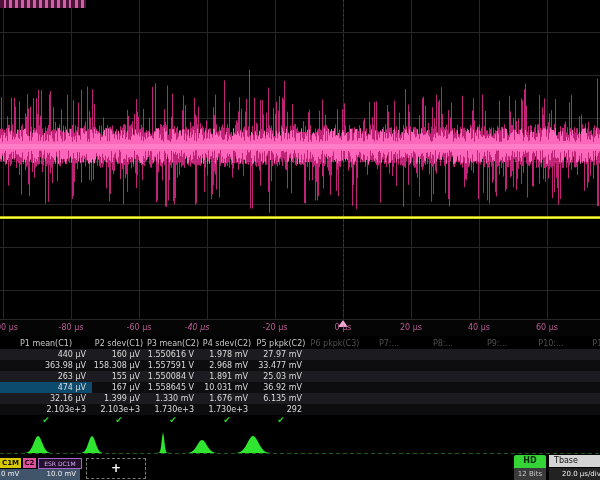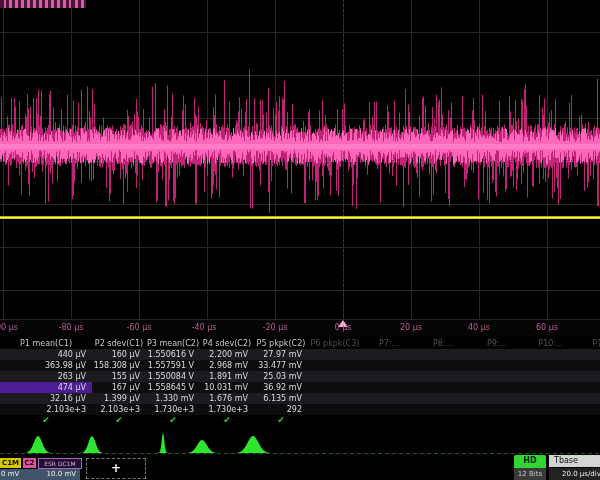--- a/index.html
+++ b/index.html
@@ -73,21 +73,21 @@
       <rect x="0" y="144" width="600" height="5" fill="#ff8fd0" opacity="0.55"></rect>
       <rect x="0" y="216" width="600" height="3" fill="#d9d900" opacity="0.8"></rect>
       <rect x="0" y="217" width="600" height="1.4" fill="#ffff4d"></rect>
     </svg>
 
   <div id="time-axis">
     <div class="trig-marker" style="left: 338px;"></div>
   <span class="t-label" style="left: -25px; color: rgb(183, 91, 147);">-100 µs</span>
       <span class="t-label" style="left: 43px; color: rgb(183, 91, 147);">-80 µs</span>
       <span class="t-label" style="left: 111px; color: rgb(183, 91, 147);">-60 µs</span>
-      <span class="t-label" style="left: 176px; color: rgb(183, 91, 147);">-40 µs</span>
+      <span class="t-label" style="left: 169px; color: rgb(183, 91, 147); font-style: italic;">-40 µs</span>
       <span class="t-label" style="left: 247px; color: rgb(183, 91, 147);">-20 µs</span>
       <span class="t-label" style="left: 315px; color: rgb(183, 91, 147);">0 µs</span>
       <span class="t-label" style="left: 383px; color: rgb(183, 91, 147);">20 µs</span>
       <span class="t-label" style="left: 451px; color: rgb(183, 91, 147);">40 µs</span>
       <span class="t-label" style="left: 519px; color: rgb(183, 91, 147); text-align: center;">60 µs</span>
     </div>
 
   <div id="measure-table">
       <div class="mcell mhead">P1 mean(C1)</div>
       <div class="mcell mhead">P2 sdev(C1)</div>
@@ -96,21 +96,21 @@
       <div class="mcell mhead">P5 pkpk(C2)</div>
       <div class="mcell mhead dim">P6 pkpk(C3)</div>
       <div class="mcell mhead dim">P7:...</div>
       <div class="mcell mhead dim">P8:...</div>
       <div class="mcell mhead dim">P9:...</div>
       <div class="mcell mhead dim">P10:...</div>
       <div class="mcell mhead dim">P11:...</div>
       <div class="mcell mval" style="background: rgb(27, 27, 32);">440 µV</div>
       <div class="mcell mval" style="background: rgb(27, 27, 32);">160 µV</div>
       <div class="mcell mval" style="background: rgb(27, 27, 32);">1.550616 V</div>
-      <div class="mcell mval" style="background: rgb(27, 27, 32);">2.200 mV</div>
+      <div class="mcell mval" style="background: rgb(27, 27, 32);">1.978 mV</div>
       <div class="mcell mval" style="background: rgb(27, 27, 32);">27.97 mV</div>
       <div class="mcell mval" style="background: rgb(27, 27, 32);"></div>
       <div class="mcell mval" style="background: rgb(27, 27, 32);"></div>
       <div class="mcell mval" style="background: rgb(27, 27, 32);"></div>
       <div class="mcell mval" style="background: rgb(27, 27, 32);"></div>
       <div class="mcell mval" style="background: rgb(27, 27, 32);"></div>
       <div class="mcell mval" style="background: rgb(27, 27, 32);"></div>
       <div class="mcell mval" style="background: rgb(13, 13, 16);">363.98 µV</div>
       <div class="mcell mval" style="background: rgb(13, 13, 16);">158.308 µV</div>
       <div class="mcell mval" style="background: rgb(13, 13, 16);">1.557591 V</div>
@@ -126,21 +126,21 @@
       <div class="mcell mval" style="background: rgb(27, 27, 32);">155 µV</div>
       <div class="mcell mval" style="background: rgb(27, 27, 32);">1.550084 V</div>
       <div class="mcell mval" style="background: rgb(27, 27, 32);">1.891 mV</div>
       <div class="mcell mval" style="background: rgb(27, 27, 32);">25.03 mV</div>
       <div class="mcell mval" style="background: rgb(27, 27, 32);"></div>
       <div class="mcell mval" style="background: rgb(27, 27, 32);"></div>
       <div class="mcell mval" style="background: rgb(27, 27, 32);"></div>
       <div class="mcell mval" style="background: rgb(27, 27, 32);"></div>
       <div class="mcell mval" style="background: rgb(27, 27, 32);"></div>
       <div class="mcell mval" style="background: rgb(27, 27, 32);"></div>
-      <div class="mcell mval" style="background: #4c1d95; text-align: right;">474 µV</div>
+      <div class="mcell mval" style="background: #0c4a6e; text-align: right;">474 µV</div>
       <div class="mcell mval" style="background: rgb(13, 13, 16);">167 µV</div>
       <div class="mcell mval" style="background: rgb(13, 13, 16);">1.558645 V</div>
       <div class="mcell mval" style="background: rgb(13, 13, 16);">10.031 mV</div>
       <div class="mcell mval" style="background: rgb(13, 13, 16);">36.92 mV</div>
       <div class="mcell mval" style="background: rgb(13, 13, 16);"></div>
       <div class="mcell mval" style="background: rgb(13, 13, 16);"></div>
       <div class="mcell mval" style="background: rgb(13, 13, 16);"></div>
       <div class="mcell mval" style="background: rgb(13, 13, 16);"></div>
       <div class="mcell mval" style="background: rgb(13, 13, 16);"></div>
       <div class="mcell mval" style="background: rgb(13, 13, 16);"></div>

